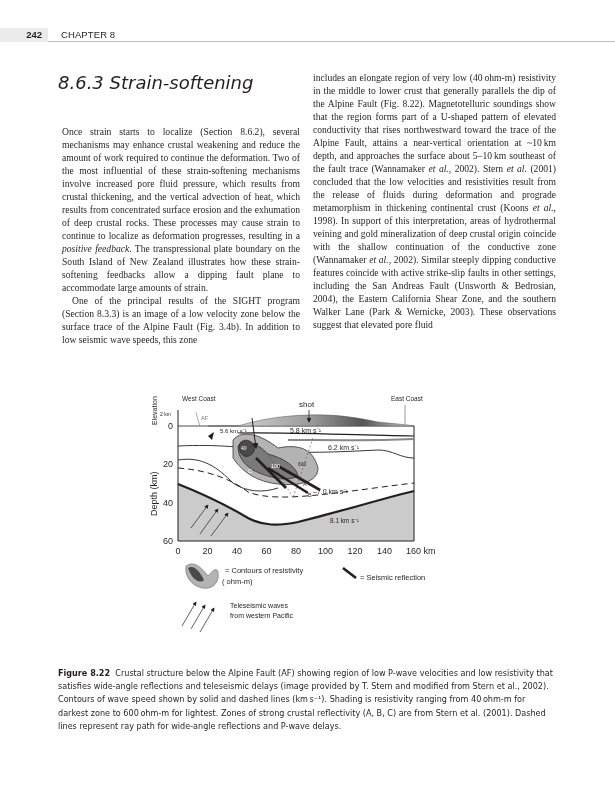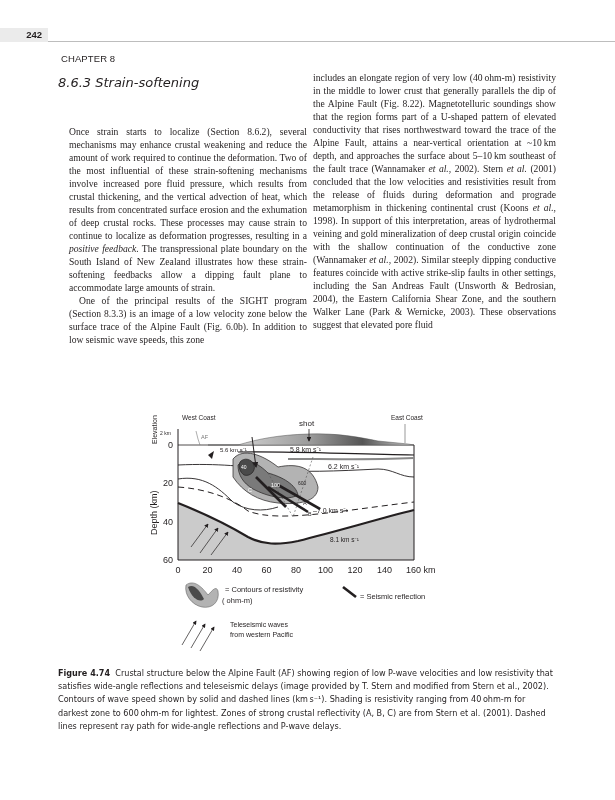--- a/index.html
+++ b/index.html
@@ -2,31 +2,31 @@
 <html><head>
 <meta charset="utf-8">
 <style>
   * { margin:0; padding:0; box-sizing:border-box; }
   html, body { width:615px; height:800px; background:#fff; overflow:hidden; }
   body { position:relative; font-family:"DejaVu Serif", serif; color:#231f20; }
 
   .header-bar { position:absolute; left:0; top:28px; width:615px; height:14px; border-bottom:1px solid #bdbdbd; }
   .page-num-box { position:absolute; left:0; top:0; width:48px; height:14px; background:#ebebeb; }
   .page-num { position:absolute; right:6px; top:1px; font-family:"Liberation Sans", sans-serif; font-weight:bold; font-size:9.5px; color:#231f20; }
-  .chapter-label { position:absolute; left:61px; top:1px; font-family:"Liberation Sans", sans-serif; font-size:9.5px; color:#231f20; letter-spacing:0.1px;margin-top:24px; }
+  .chapter-label { position:absolute; left:61px; top:1px; font-family:"Liberation Sans", sans-serif; font-size:9.5px; color:#231f20; letter-spacing:0.1px; }
 
-  .section-title { position:absolute; left:58px; top:72px; width:230px; font-family:"DejaVu Sans", sans-serif; font-style:italic; font-size:13px; line-height:22px; color:#231f20; }
+  .section-title { position:absolute; left:58px; top:72px; width:230px; font-family:"DejaVu Sans", sans-serif; font-style:italic; font-size:18px; line-height:22px; color:#231f20; }
 
   .col { position:absolute; font-family:"Liberation Serif", serif; font-size:9.6px; line-height:13px; text-align:justify; color:#231f20; }
   .col p { margin:0; }
   .col p.indent { text-indent:10px; }
-  .col-left { left:69px; top:125px; width:238px; }
+  .col-left { left:62px; top:125px; width:238px; }
   .col-right { left:313px; top:71px; width:243px; }
 
-  .figure { position:absolute; left:138px; top:407px; width:340px; height:250px; }
+  .figure { position:absolute; left:138px; top:388px; width:340px; height:250px; }
   .figure svg { position:absolute; left:0; top:0; }
   .fig-text { font-family:"Liberation Sans", sans-serif; fill:#231f20; }
 
   .caption { position:absolute; left:58px; top:667px; width:500px; font-family:"DejaVu Sans", sans-serif; font-size:8.1px; line-height:13.2px; color:#231f20; }
   .caption .label { font-weight:bold; font-style:normal; }
   .caption .it { }
 </style>
 </head>
 <body>
 
@@ -36,21 +36,21 @@
   </div>
   <span class="chapter-label">CHAPTER 8</span>
 </div>
 
 <div class="section-title">
   <div>8.6.3  Strain-softening</div>
 </div>
 
 <div class="col col-left">
   <p><span>Once strain starts to localize (Section 8.6.2), several mechanisms may enhance crustal weakening and reduce the amount of work required to continue the deformation. Two of the most influential of these strain-softening mechanisms involve increased pore fluid pressure, which results from crustal thickening, and the vertical advection of heat, which results from concentrated surface erosion and the exhumation of deep crustal rocks. These processes may cause strain to continue to localize as deformation progresses, resulting in a </span><em>positive feedback</em><span>. The transpressional plate boundary on the South Island of New Zealand illustrates how these strain-softening feedbacks allow a dipping fault plane to accommodate large amounts of strain.</span></p>
-  <p class="indent">One of the principal results of the SIGHT program (Section 8.3.3) is an image of a low velocity zone below the surface trace of the Alpine Fault (Fig. 6.0b). In addition to low seismic wave speeds, this zone</p>
+  <p class="indent">One of the principal results of the SIGHT program (Section 8.3.3) is an image of a low velocity zone below the surface trace of the Alpine Fault (Fig. 3.4b). In addition to low seismic wave speeds, this zone</p>
 </div>
 
 <div class="col col-right">
   <p><span>includes an elongate region of very low (40 ohm-m) resistivity in the middle to lower crust that generally parallels the dip of the Alpine Fault (Fig. 8.22). Magnetotelluric soundings show that the region forms part of a U-shaped pattern of elevated conductivity that rises northwestward toward the trace of the Alpine Fault, attains a near-vertical orientation at ~10 km depth, and approaches the surface about 5–10 km southeast of the fault trace (Wannamaker </span><em>et al.</em><span>, 2002). Stern </span><em>et al.</em><span> (2001) concluded that the low velocities and resistivities result from the release of fluids during deformation and prograde metamorphism in thickening continental crust (Koons </span><em>et al.</em><span>, 1998). In support of this interpretation, areas of hydrothermal veining and gold mineralization of deep crustal origin coincide with the shallow continuation of the conductive zone (Wannamaker </span><em>et al.</em><span>, 2002). Similar steeply dipping conductive features coincide with active strike-slip faults in other settings, including the San Andreas Fault (Unsworth &amp; Bedrosian, 2004), the Eastern California Shear Zone, and the southern Walker Lane (Park &amp; Wernicke, 2003). These observations suggest that elevated pore fluid</span></p>
 </div>
 
 <div class="figure">
   <svg width="340" height="250" viewBox="0 0 340 250">
     <defs>
       <linearGradient id="topo" x1="0" x2="1" y1="0" y2="0">
@@ -151,15 +151,15 @@
       <line x1="44" y1="238" x2="58" y2="214" stroke="#231f20" stroke-width="0.7" marker-end="url(#arr)"></line>
       <line x1="53" y1="241" x2="67" y2="217" stroke="#231f20" stroke-width="0.7" marker-end="url(#arr)"></line>
       <line x1="62" y1="244" x2="76" y2="220" stroke="#231f20" stroke-width="0.7" marker-end="url(#arr)"></line>
       <text class="fig-text" x="92" y="220" font-size="7">Teleseismic waves</text>
       <text class="fig-text" x="92" y="230" font-size="7">from western Pacific</text>
     </g>
   </svg>
 </div>
 
 <div class="caption">
-  <span class="label">Figure 4.74</span>&nbsp;
+  <span class="label">Figure 8.22</span>&nbsp;
   <span class="it">Crustal structure below the Alpine Fault (AF) showing region of low P-wave velocities and low resistivity that satisfies wide-angle reflections and teleseismic delays (image provided by T. Stern and modified from Stern </span><span>et al.</span><span class="it">, 2002). Contours of wave speed shown by solid and dashed lines (km s⁻¹). Shading is resistivity ranging from 40 ohm-m for darkest zone to 600 ohm-m for lightest. Zones of strong crustal reflectivity (A, B, C) are from Stern </span><span>et al.</span><span class="it"> (2001). Dashed lines represent ray path for wide-angle reflections and P-wave delays.</span>
 </div>
 
 </body></html>

